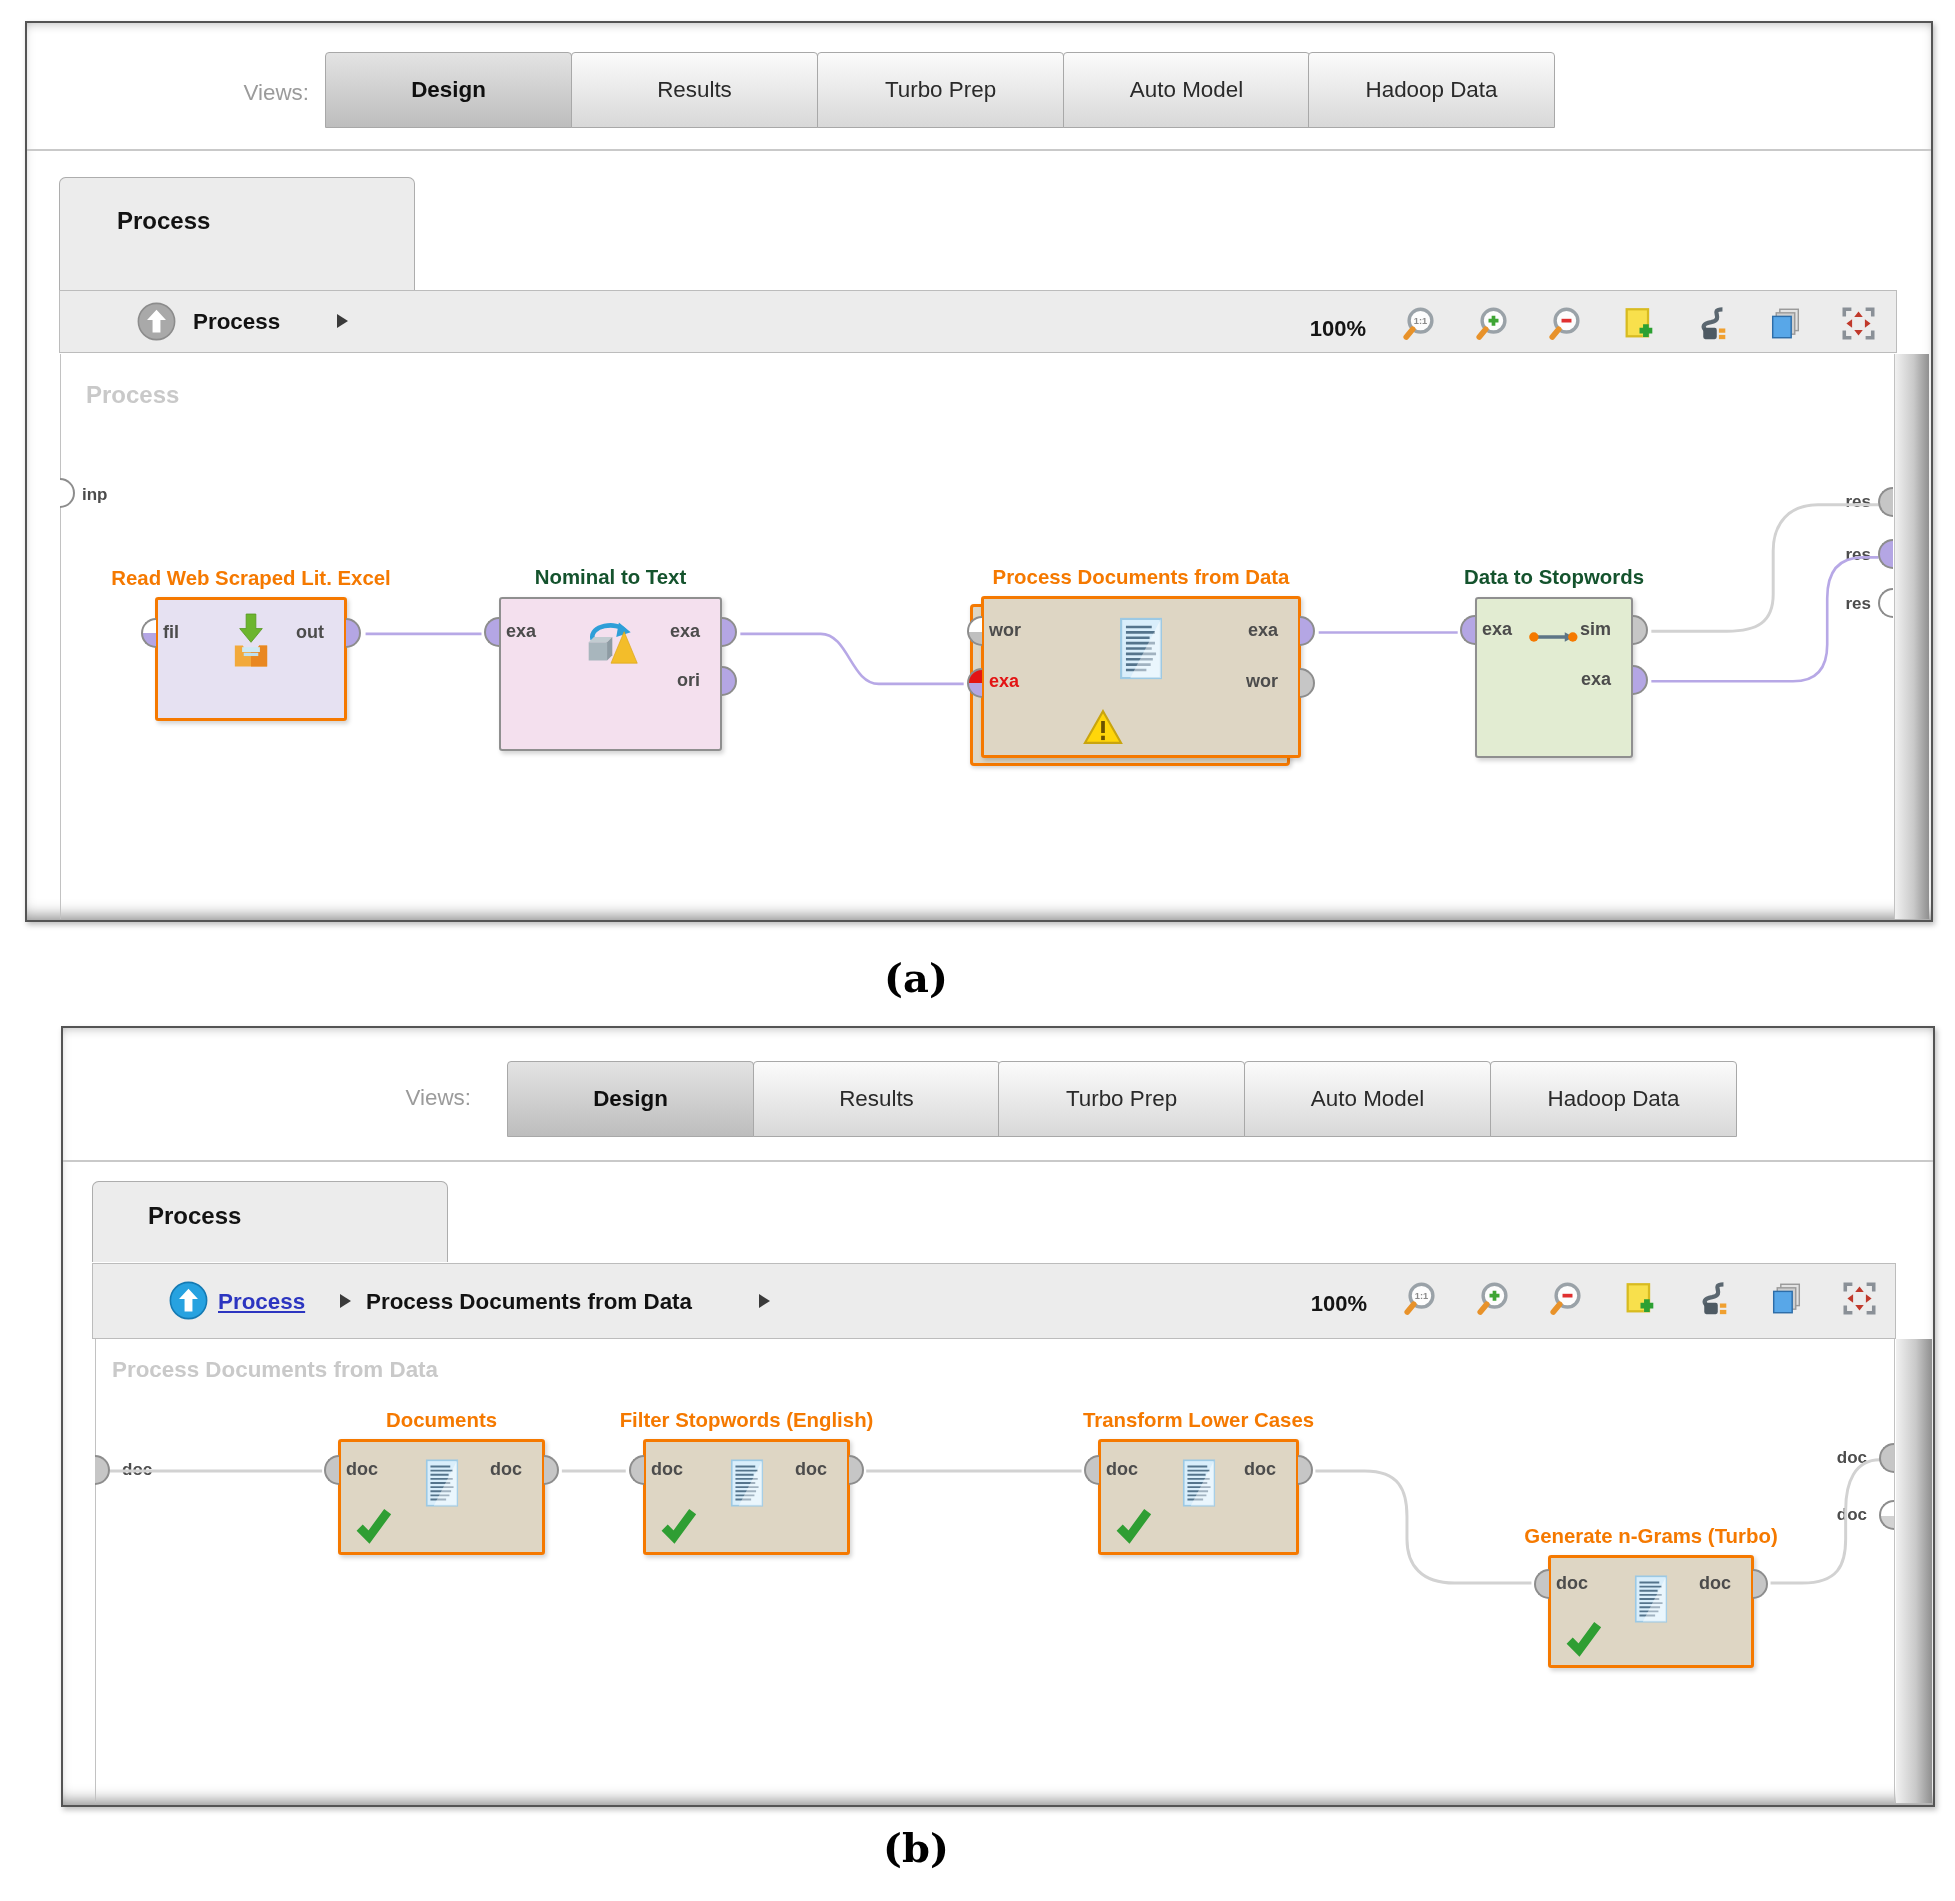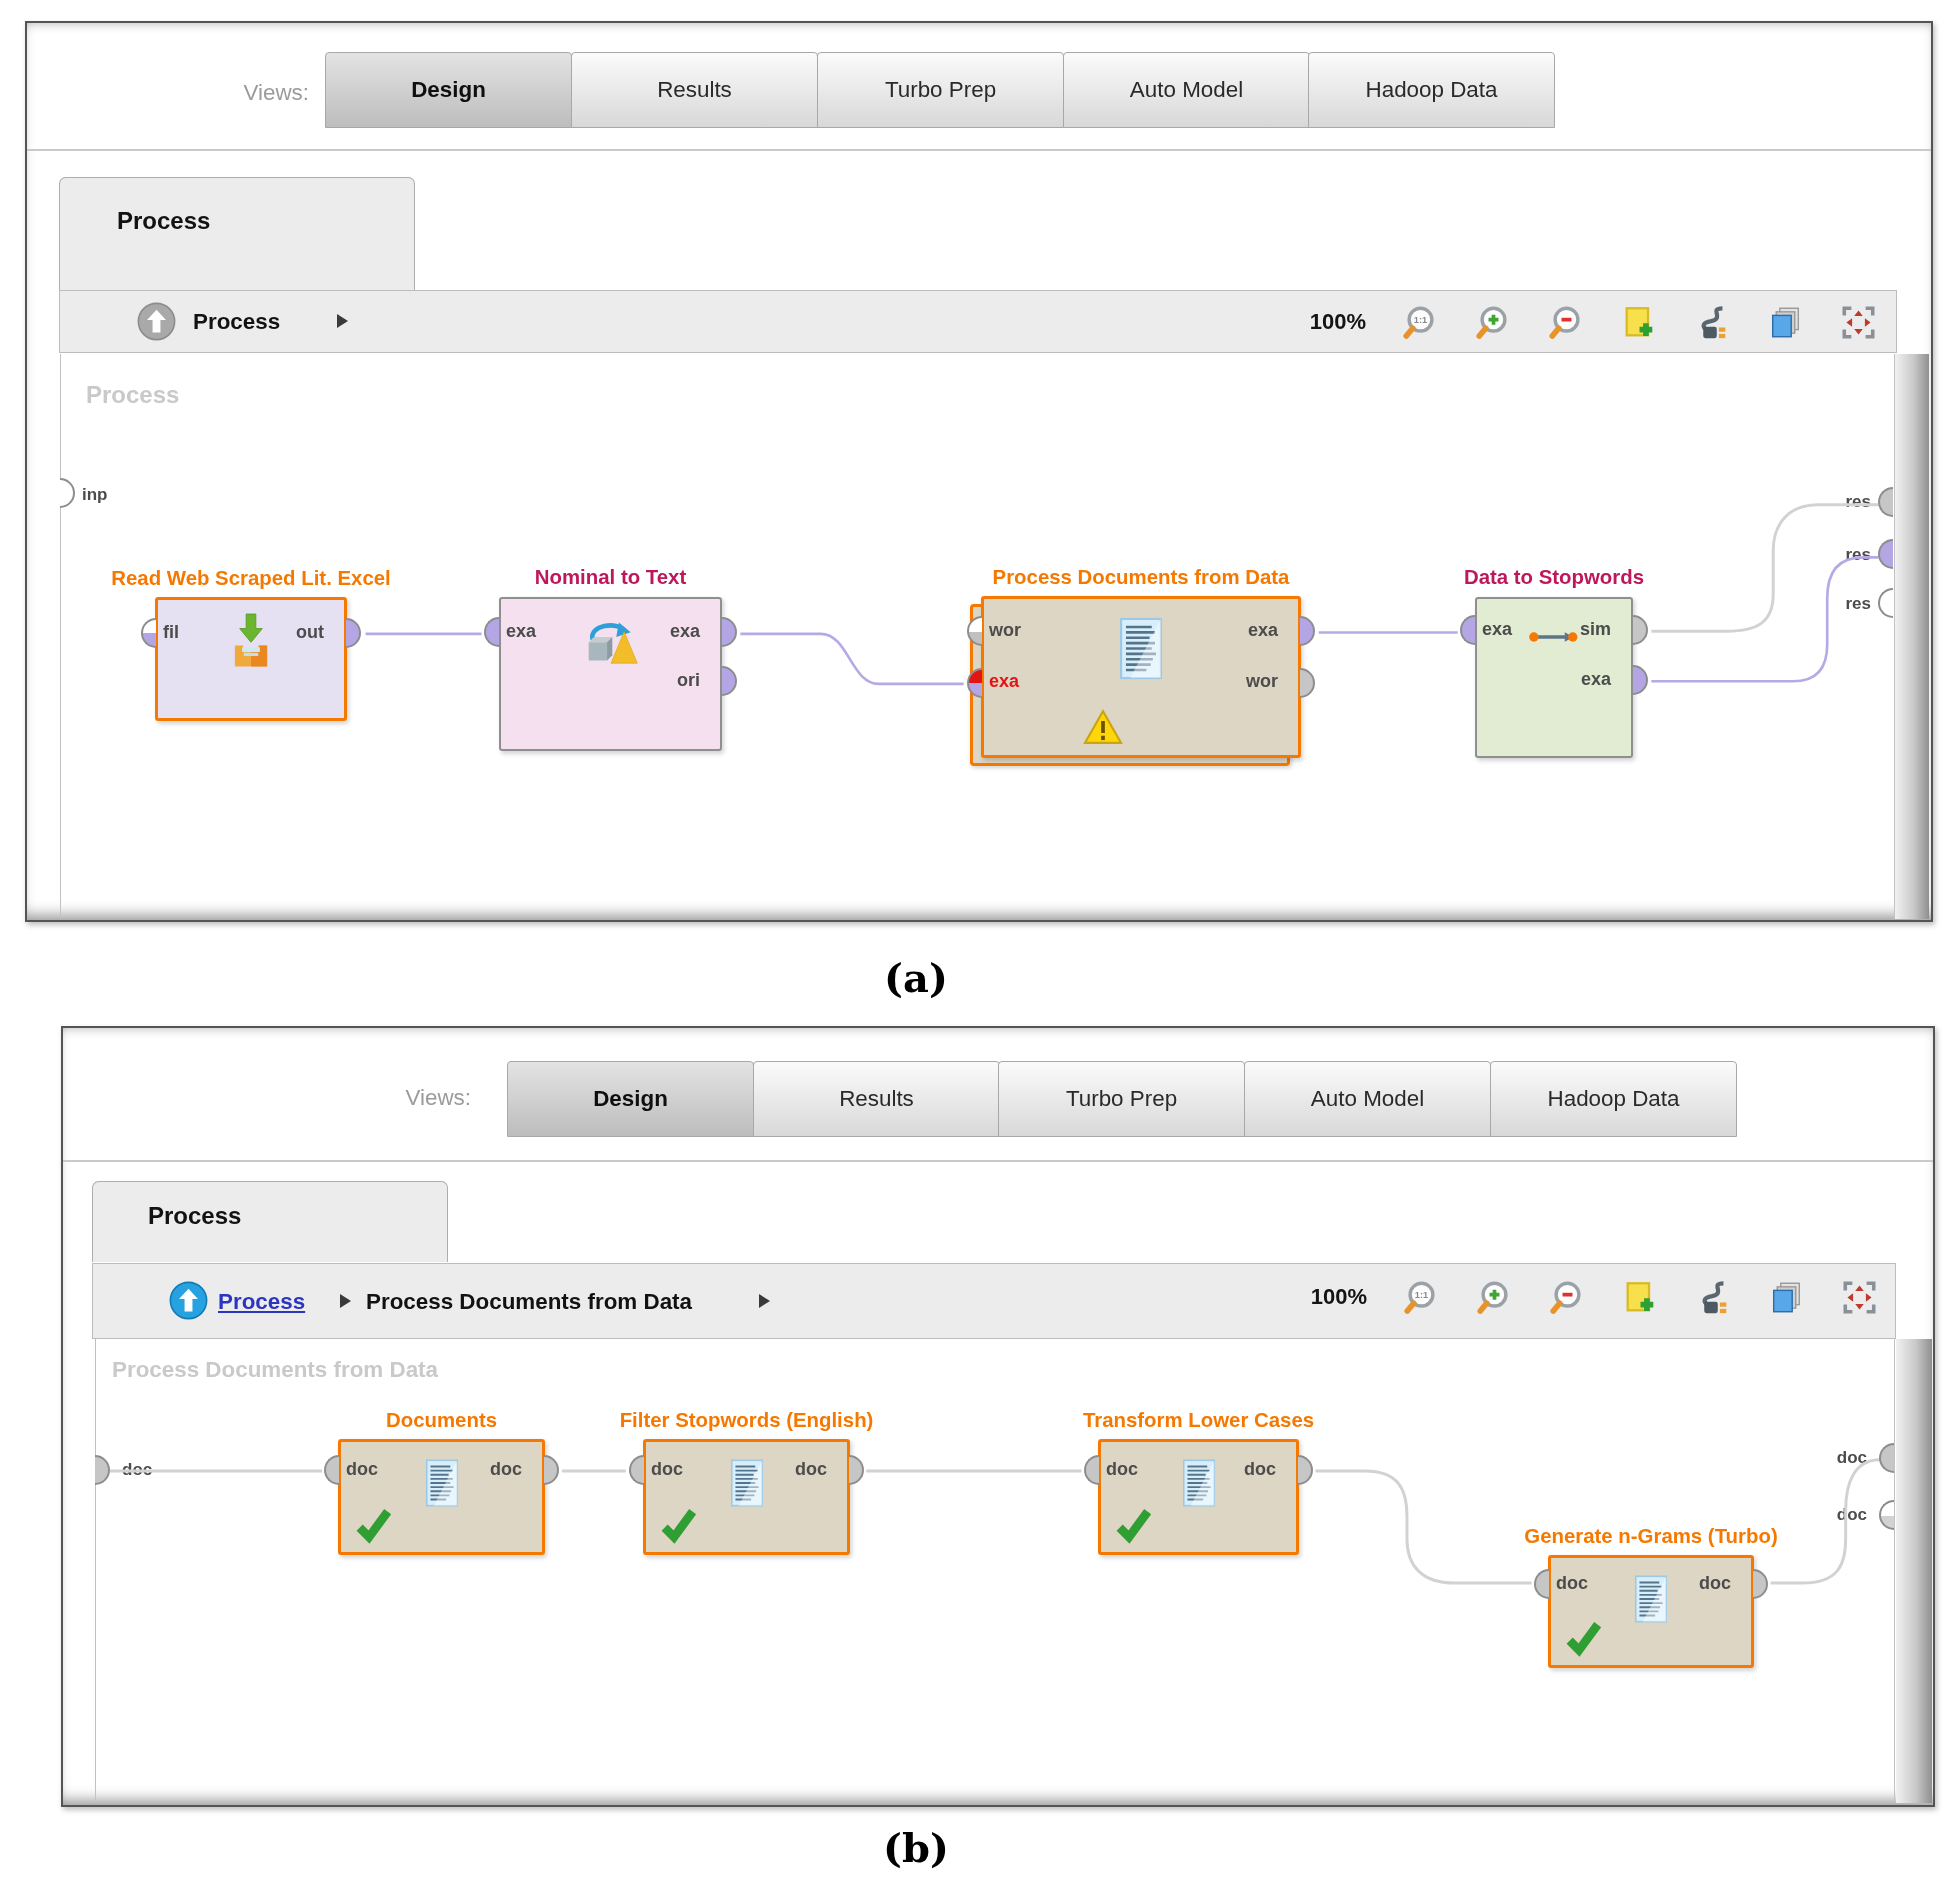--- a/index.html
+++ b/index.html
@@ -15,39 +15,39 @@
        display:flex;align-items:center;justify-content:center;font-size:22.4px;color:#2a2a2a;cursor:pointer}
   .tab.sel{background:linear-gradient(#e3e3e3,#bdbdbd);font-weight:bold;color:#0f0f0f}
   .hdiv{position:absolute;left:0;right:0;height:2px;background:#c9c9c9}
   .ptab{position:absolute;background:#ececec;border:1.3px solid #adadad;border-bottom:none;
         border-radius:6.6px 6.6px 0 0;box-sizing:border-box;font-weight:bold;font-size:24px;color:#121212}
   .cbar{position:absolute;background:#ececec;border:1.3px solid #bcbcbc;box-sizing:border-box}
   .crumb{position:absolute;font-size:22.4px;font-weight:bold;color:#121212;white-space:nowrap;cursor:default}
   .crumb.link{color:#2c35c0;text-decoration:underline;cursor:pointer}
   .sep{position:absolute;width:0;height:0;border-left:11.2px solid #3a3a3a;
        border-top:7.2px solid transparent;border-bottom:7.2px solid transparent}
-  .zoomctl{position:absolute;display:flex;align-items:center;gap:36px;height:40px}
+  .zoomctl{position:absolute;display:flex;align-items:flex-end;gap:36px;height:40px}
   .zoomlvl{font-size:22px;color:#141414;font-weight:600}
   .tbico{width:37px;height:37px;cursor:pointer}
   .canvline{position:absolute;background:#c2c2c2}
   .scrollzone{position:absolute;background:linear-gradient(90deg,#f1f1f1 0%,#c9c9c9 55%,#8f8f8f 100%)}
   .wm{position:absolute;font-size:24px;font-weight:bold;color:#c9c9c9;white-space:nowrap}
   .wires{position:absolute;left:0;top:0;z-index:5;pointer-events:none}
   .wp{stroke:#b7a8e6;stroke-width:4;fill:none}
   .wg{stroke:#d2d2d2;stroke-width:4.5;fill:none}
   .stackbg{position:absolute;z-index:9;box-sizing:border-box;border:3.3px solid #f57900;border-radius:4px;
            background:#ded6c4;box-shadow:1.3px 2px 4px rgba(0,0,0,.18)}
   .op{position:absolute;z-index:10;box-sizing:border-box;border-radius:3.3px;
       box-shadow:2px 2.6px 4.6px rgba(0,0,0,.17);cursor:pointer}
   .op.selbox{border:3.3px solid #f57900}
   .op.graybox{border:2px solid #8f8f8f}
   .optitle{position:absolute;left:50%;transform:translateX(-50%);top:-33px;
            font-size:20.4px;font-weight:bold;white-space:nowrap}
   .optitle.orange{color:#f57900}
-  .optitle.black{color:#be185d}
+  .optitle.black{color:#14532d}
   .bump{position:absolute;width:15px;height:30px;box-sizing:border-box;border:2px solid #8d8d8d;z-index:10;cursor:pointer}
   .inb{left:-17px;border-radius:15px 0 0 15px;border-right:none}
   .outb{right:-17px;border-radius:0 15px 15px 0;border-left:none}
   .edgeR{border-radius:0 15px 15px 0;border-left:none}
   .edgeL{border-radius:15px 0 0 15px;border-right:none}
   .f-purple{background:#b4a6e4}.f-gray{background:#c6c6c6}.f-white{background:#fff}
   .f-wp{background:linear-gradient(#fff 50%,#b4a6e4 50%)}
   .f-wg{background:linear-gradient(#fff 52%,#c0c0c0 52%)}
   .f-rp{background:linear-gradient(#e31414 50%,#b4a6e4 50%)}
   .f-wg2{background:linear-gradient(#fff 55%,#d2d2d2 55%)}

